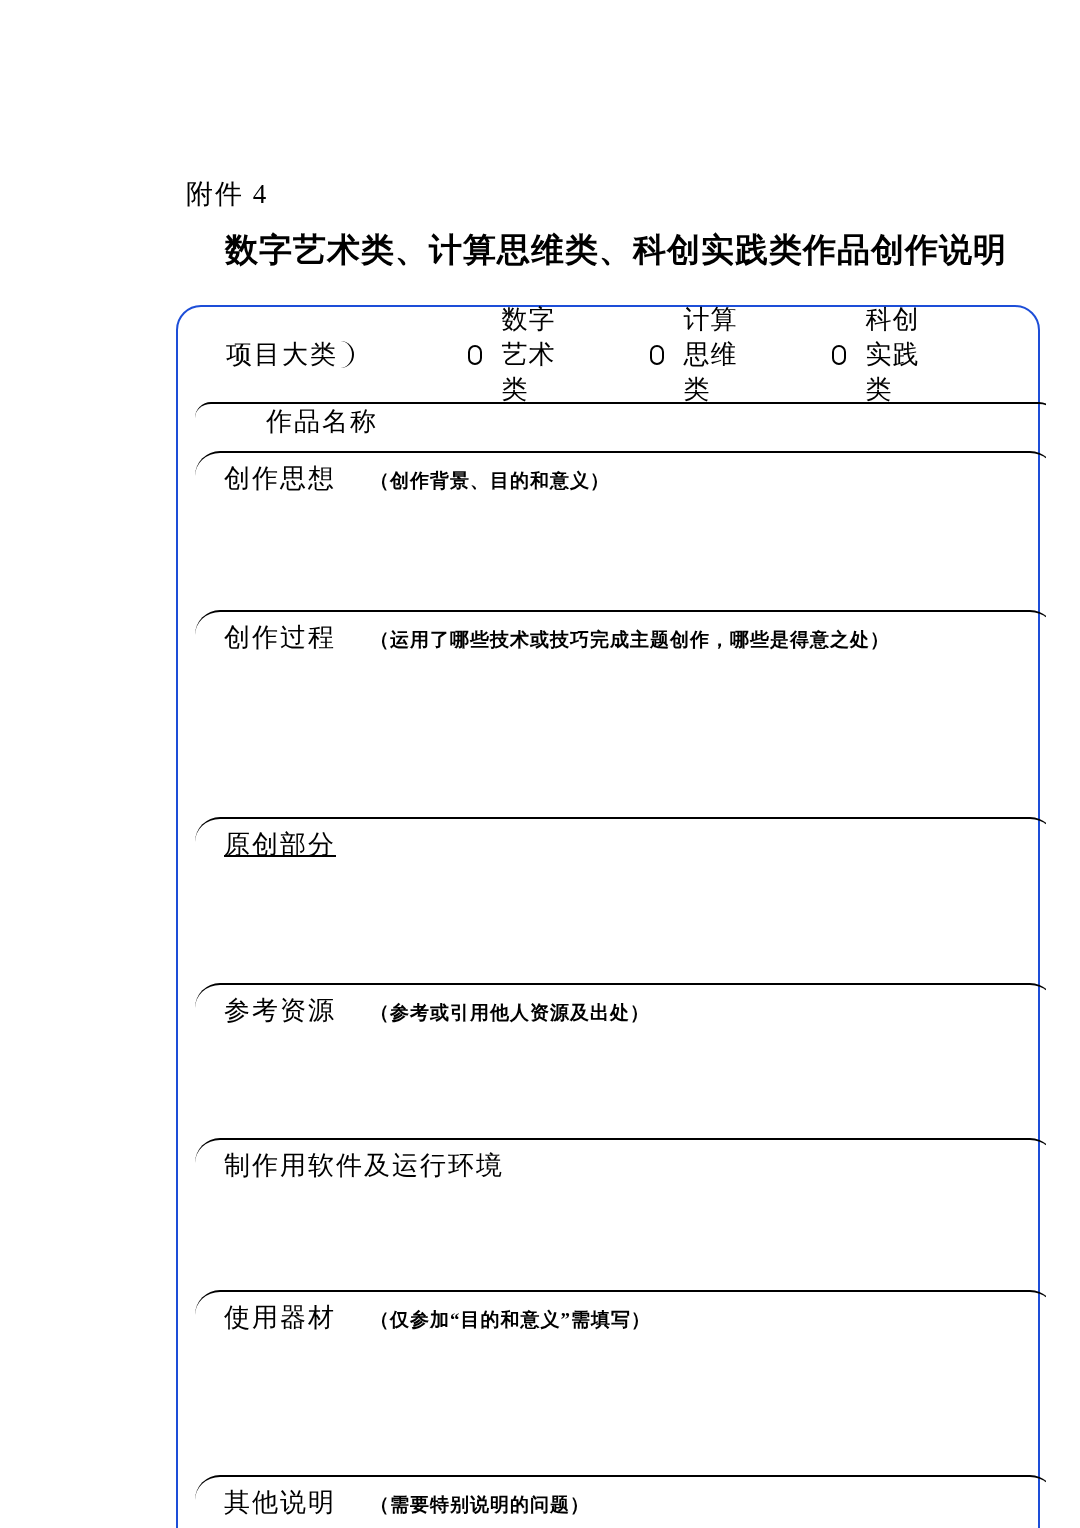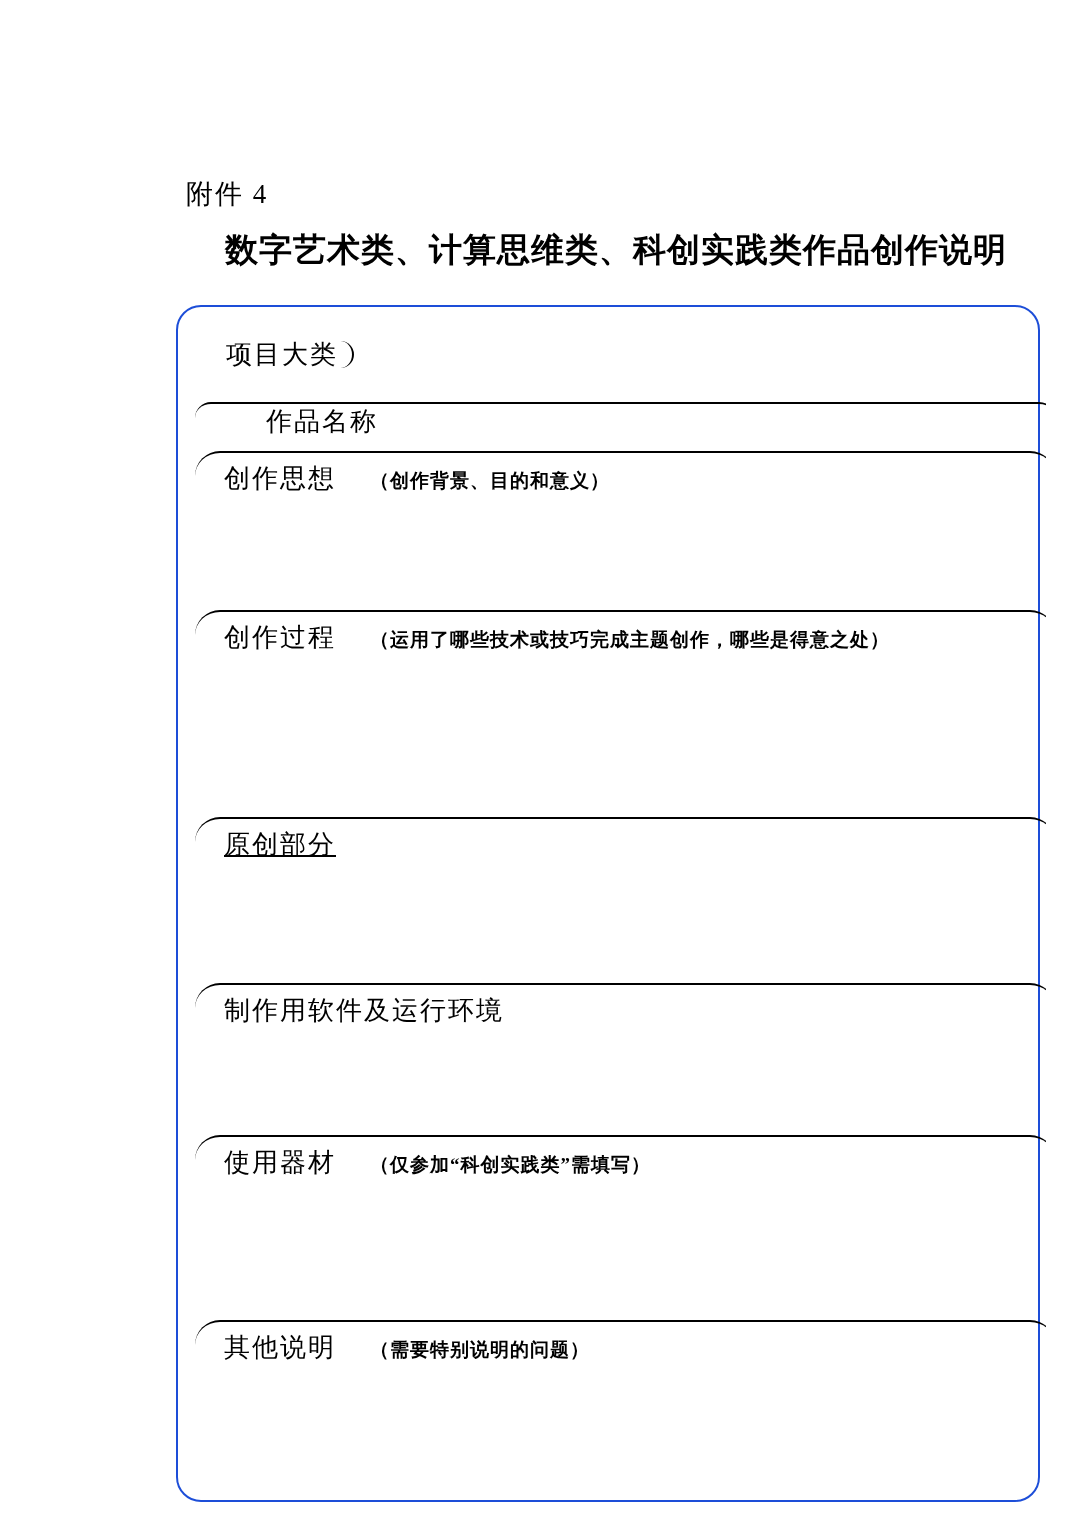--- a/index.html
+++ b/index.html
@@ -107,46 +107,63 @@
 <div class="page">
 
   <div class="attachment-label">附件 4</div>
 
   <div class="doc-title">数字艺术类、计算思维类、科创实践类作品创作说明</div>
 
   <div class="form-table">
 
     <div class="row h-r1">
       <div class="label-cell">项目大类</div>
+      <div class="content-cell checkbox-row-content">
+        <span class="checkbox-option">
+          <span class="checkbox-box"></span>
+          <span>数字艺术类</span>
+        </span>
+        <span class="checkbox-option">
+          <span class="checkbox-box"></span>
+          <span>计算思维类</span>
+        </span>
+        <span class="checkbox-option">
+          <span class="checkbox-box"></span>
+          <span>科创实践类</span>
+        </span>
+      </div>
     </div>
 
     <div class="row h-r2">
       <div class="label-cell">作品名称</div>
       <div class="content-cell"></div>
     </div>
 
     <div class="row section-row h-s1">
       <span class="section-label">创作思想</span><span class="section-hint">（创作背景、目的和意义）</span>
     </div>
 
     <div class="row section-row h-s2">
       <span class="section-label">创作过程</span><span class="section-hint">（运用了哪些技术或技巧完成主题创作，哪些是得意之处）</span>
     </div>
 
     <div class="row section-row h-s3">
       <span class="section-label">原创部分</span><span class="section-hint"></span>
     </div>
 
+    <div class="row section-row h-s4">
+      <span class="section-label">参考资源</span><span class="section-hint">（参考或引用他人资源及出处）</span>
+    </div>
 
     <div class="row section-row h-s5">
       <span class="section-label">制作用软件及运行环境</span><span class="section-hint"></span>
     </div>
 
     <div class="row section-row h-s6">
-      <span class="section-label">使用器材</span><span class="section-hint">（仅参加“科创实践类”需填写）</span>
+      <span class="section-label">使用器材</span><span class="section-hint">（仅参加“目的和意义”需填写）</span>
     </div>
 
     <div class="row section-row h-s7">
       <span class="section-label">其他说明</span><span class="section-hint">（需要特别说明的问题）</span>
     </div>
 
   </div>
 </div>
 
 </body></html>

